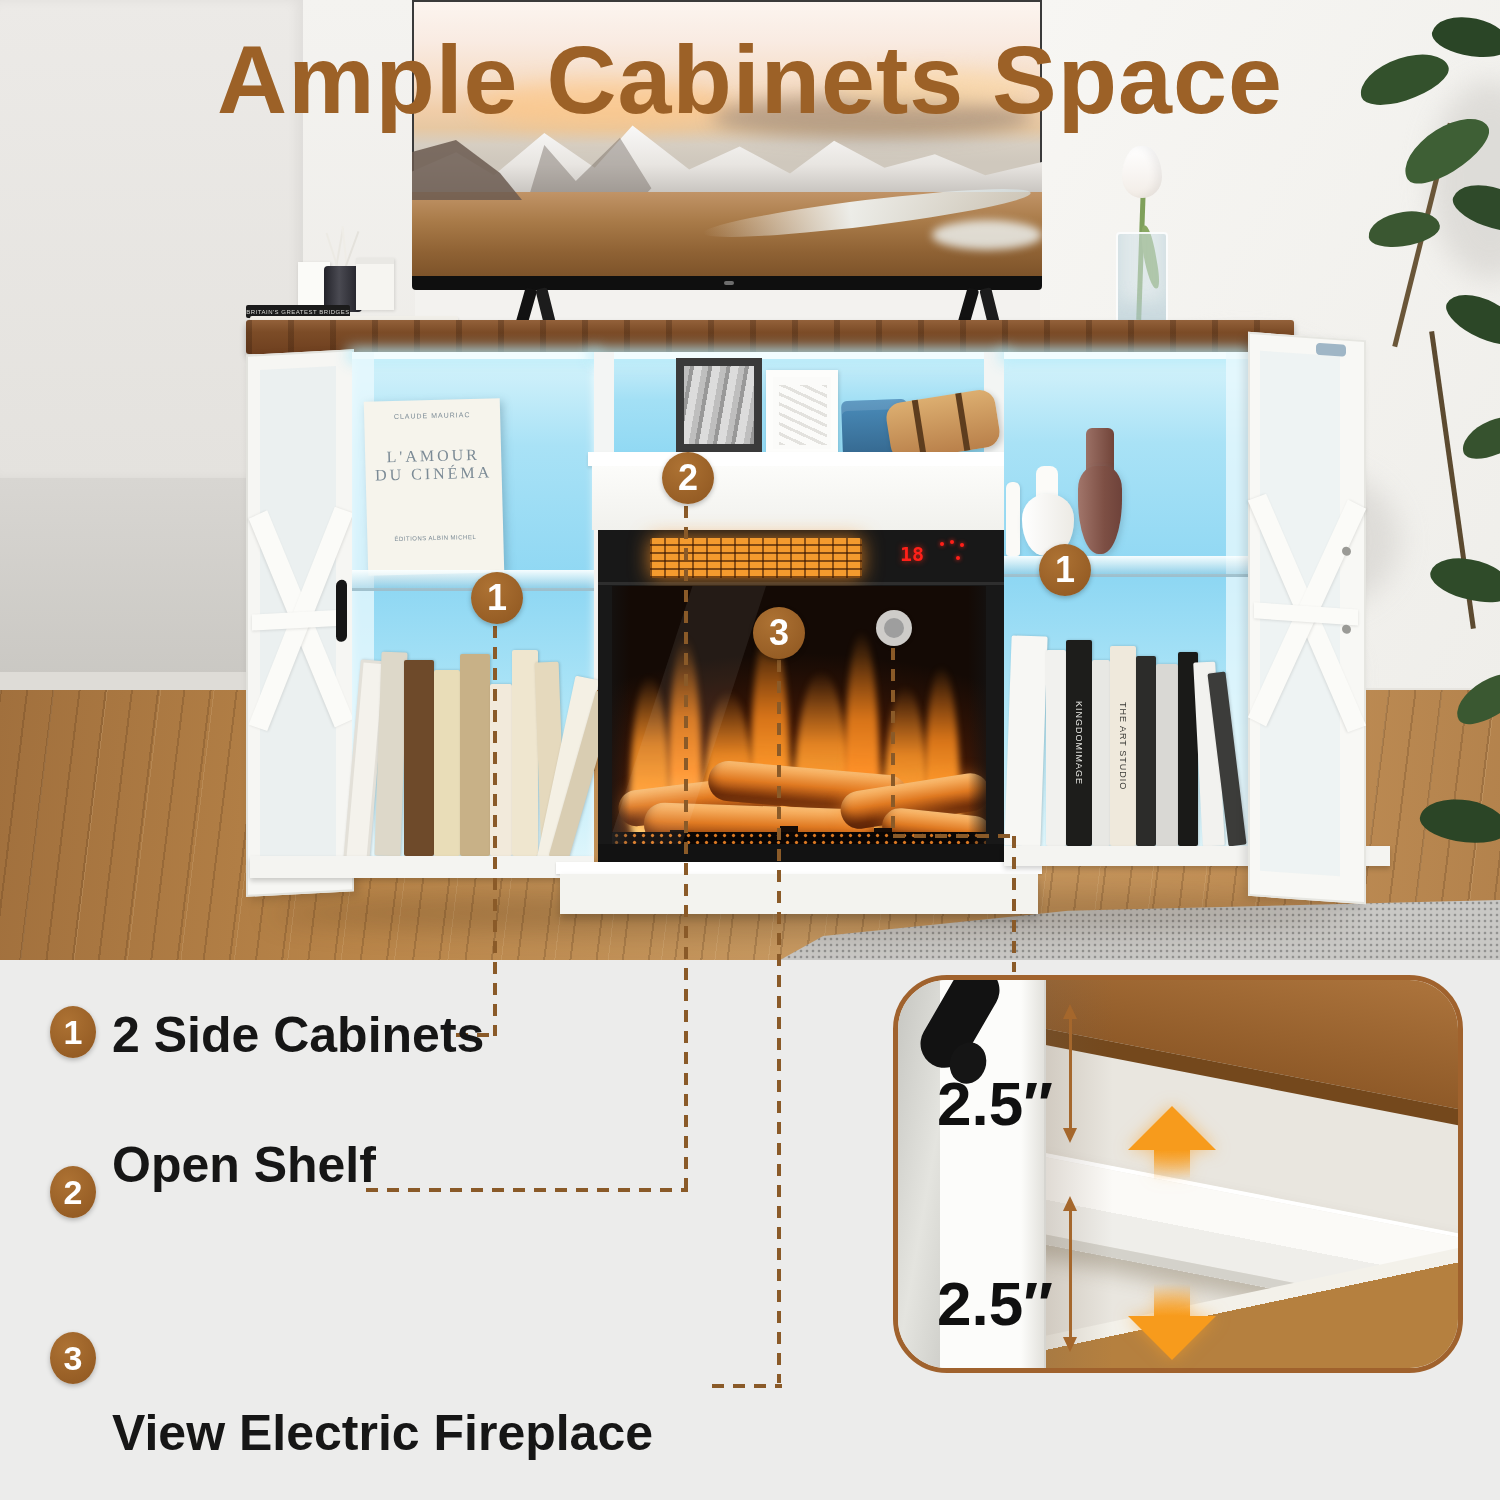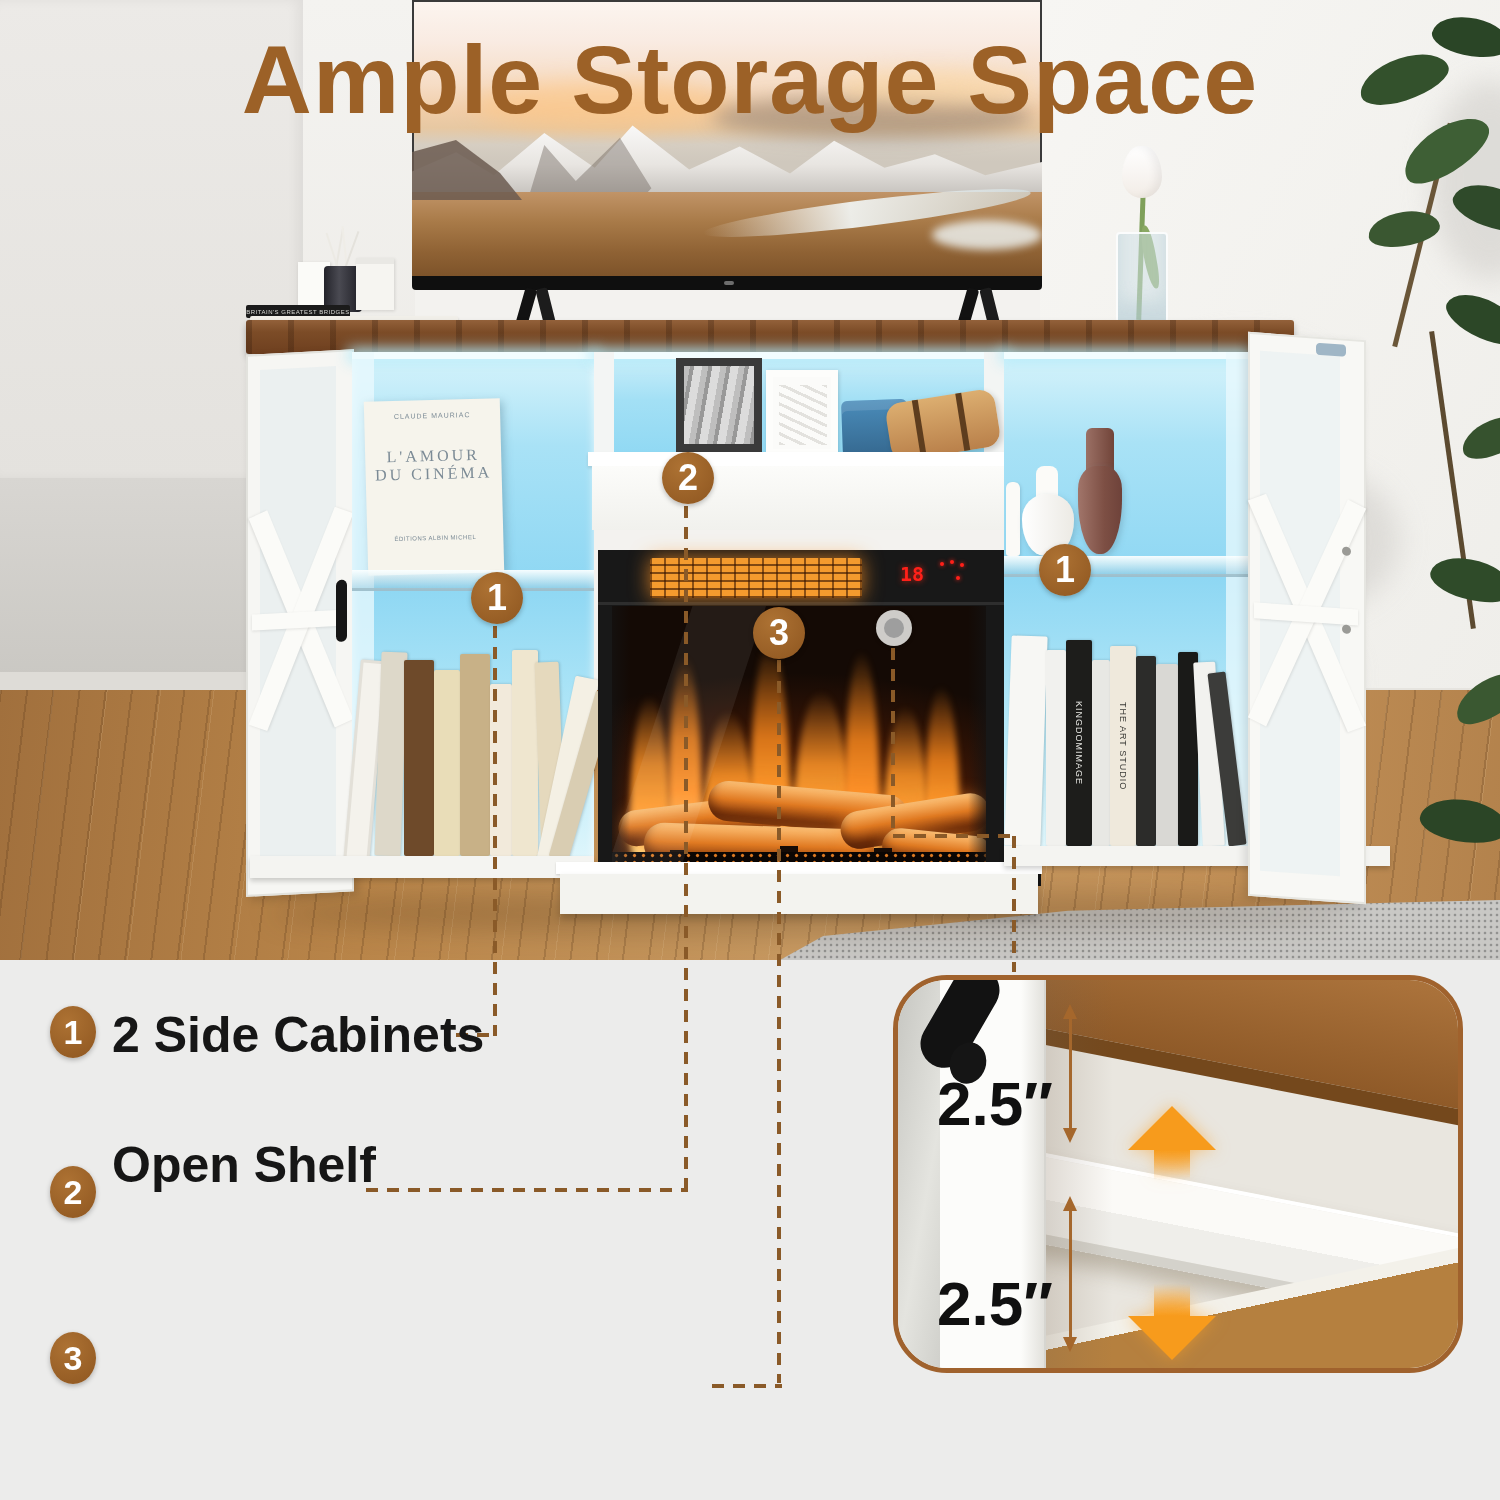--- a/index.html
+++ b/index.html
@@ -185,21 +185,21 @@
     <div class="abs" style="left:842px;top:400px;width:66px;height:56px;background:linear-gradient(180deg,#4a8cba,#35688f);border-radius:6px;transform:rotate(-2deg);
          box-shadow:inset 0 10px 0 rgba(255,255,255,.12);"></div>
     <div class="abs" style="left:888px;top:396px;width:110px;height:58px;background:linear-gradient(180deg,#dcae70,#b9804a);border-radius:16px;transform:rotate(-9deg);
          box-shadow:2px 3px 6px rgba(0,0,0,.2);">
       <div class="abs" style="left:28px;top:0;width:6px;height:100%;background:#5e3d1e;"></div>
       <div class="abs" style="left:72px;top:0;width:6px;height:100%;background:#5e3d1e;"></div>
     </div>
     <div class="abs" style="left:588px;top:452px;width:420px;height:14px;background:#ffffff;box-shadow:0 2px 3px rgba(0,0,0,.12);"></div>
     <div class="abs" style="left:592px;top:466px;width:412px;height:64px;background:linear-gradient(180deg,#fcfcfa,#f1f1ed);"></div>
 
-    <div class="abs" style="left:598px;top:530px;width:443px;height:336px;background:#181818;margin-top:20px;">
+    <div class="abs" style="left:598px;top:530px;width:443px;height:336px;background:#181818;">
       <div class="abs" style="left:0;top:52px;width:100%;height:3px;background:#2e2e2e;"></div>
       <div class="abs" style="left:52px;top:8px;width:212px;height:40px;border-radius:3px;
            background-color:#f49b2e;
            background-image:repeating-linear-gradient(0deg,rgba(50,18,0,.6) 0 2px,transparent 2px 8px),
                             repeating-linear-gradient(90deg,rgba(50,18,0,.55) 0 2px,transparent 2px 14px);
            box-shadow:0 0 20px rgba(255,150,40,.75);"></div>
       <div class="abs" style="left:302px;top:12px;width:44px;height:22px;color:#ff2019;
            font-family:'DejaVu Sans Mono',monospace;font-weight:700;font-size:20px;text-shadow:0 0 6px rgba(255,40,20,.8);">18</div>
       <div class="abs" style="left:342px;top:12px;width:4px;height:4px;background:#ff2019;border-radius:50%;box-shadow:0 0 4px #ff2019;"></div>
       <div class="abs" style="left:352px;top:10px;width:4px;height:4px;background:#ff2019;border-radius:50%;box-shadow:0 0 4px #ff2019;"></div>
@@ -284,21 +284,21 @@
     <div class="leaf" style="left:1398px;top:128px;width:96px;height:44px;background:#3e5f35;transform:rotate(-32deg);"></div>
     <div class="leaf" style="left:1452px;top:188px;width:84px;height:40px;background:#2f4a2a;transform:rotate(20deg);"></div>
     <div class="leaf" style="left:1368px;top:212px;width:72px;height:34px;background:#3a5731;transform:rotate(-8deg);"></div>
     <div class="leaf" style="left:1444px;top:300px;width:80px;height:38px;background:#2c4727;transform:rotate(28deg);"></div>
     <div class="leaf" style="left:1460px;top:420px;width:70px;height:34px;background:#36522e;transform:rotate(-22deg);"></div>
     <div class="leaf" style="left:1430px;top:560px;width:84px;height:40px;background:#2f4b29;transform:rotate(16deg);"></div>
     <div class="leaf" style="left:1452px;top:680px;width:76px;height:36px;background:#3a5831;transform:rotate(-30deg);"></div>
     <div class="leaf" style="left:1420px;top:800px;width:88px;height:42px;background:#2b4526;transform:rotate(10deg);"></div>
   </div>
 
-  <h1 class="title">Ample Storage Space</h1>
+  <h1 class="title">Ample Cabinets Space</h1>
 
   <div class="vdash" style="left:493px;top:626px;height:410px;"></div>
   <div class="hdash" style="left:456px;top:1033px;width:41px;"></div>
 
   <div class="vdash" style="left:684px;top:506px;height:685px;"></div>
   <div class="hdash" style="left:366px;top:1188px;width:322px;"></div>
 
   <div class="vdash" style="left:777px;top:660px;height:723px;"></div>
   <div class="hdash" style="left:712px;top:1384px;width:70px;"></div>
 
@@ -329,20 +329,21 @@
   <div class="feat" style="left:112px;top:1000px;">2 Side Cabinets</div>
 
   <div class="badge list-badge" style="left:50px;top:1166px;">
     <span>2</span>
   </div>
   <div class="feat" style="left:112px;top:1130px;">Open Shelf</div>
 
   <div class="badge list-badge" style="left:50px;top:1332px;">
     <span>3</span>
   </div>
+  <div class="feat" style="left:112px;top:1398px;">View Electric Fireplace</div>
 
   <div class="inset">
 
     <div class="abs" style="left:100px;top:-205px;width:720px;height:240px;transform:rotate(11deg);transform-origin:0 0;
          background:linear-gradient(180deg,#c08a4a 0%,#a9713a 55%,#8f5a28 100%);border-bottom:16px solid #74481c;"></div>
     <div class="abs" style="left:70px;top:158px;width:740px;height:76px;transform:rotate(11deg);transform-origin:0 0;
          background:linear-gradient(180deg,#fbfaf7 0 55%,#efeeea 55% 100%);border-top:4px solid #ffffff;border-bottom:10px solid #d4d2cb;
          box-shadow:0 14px 20px rgba(80,60,30,.28);"></div>
     <div class="abs" style="left:90px;top:368px;width:720px;height:300px;transform:rotate(-12deg);transform-origin:0 0;
          background:linear-gradient(180deg,#f3f1ea 0 14px,#b5803f 14px 45%,#8f5a28 100%);"></div>

